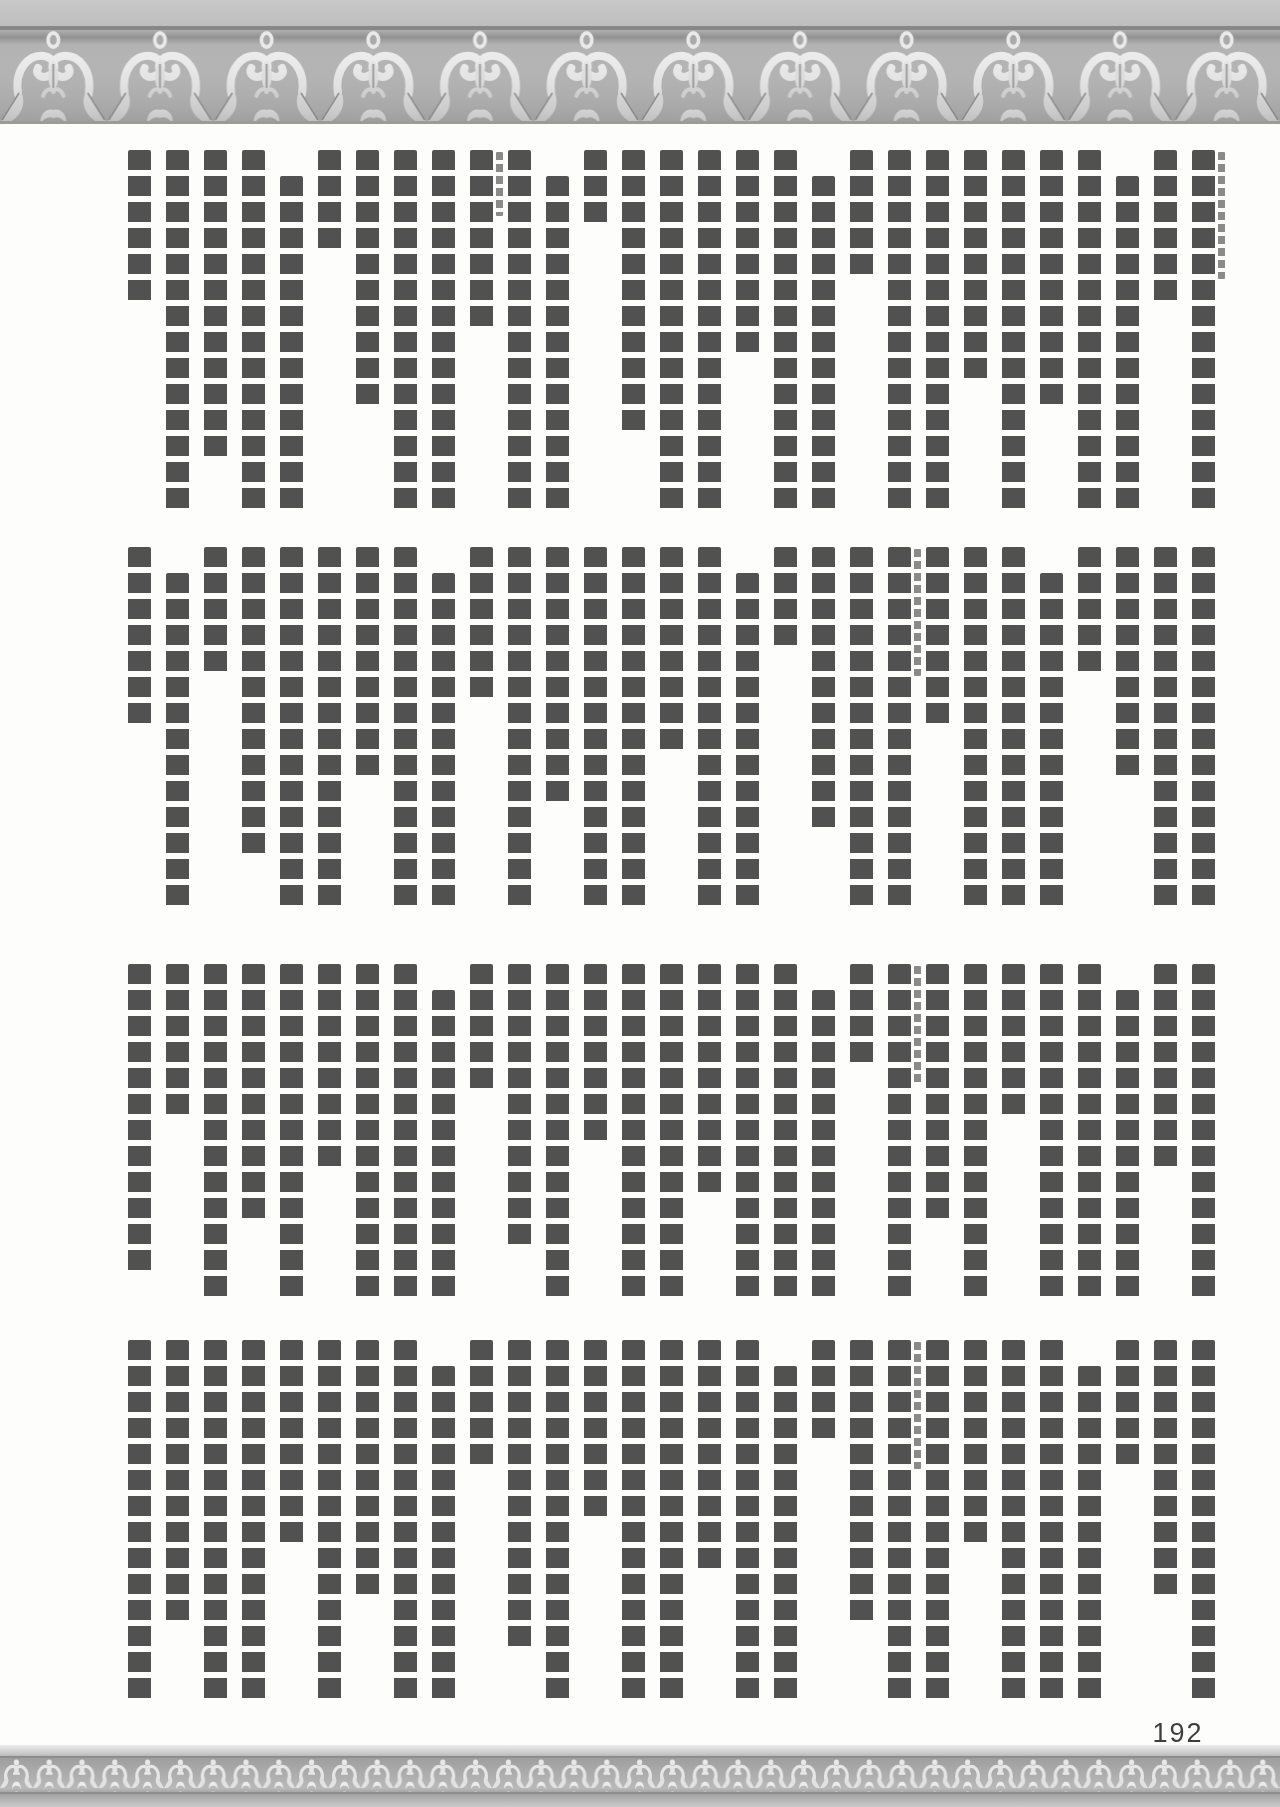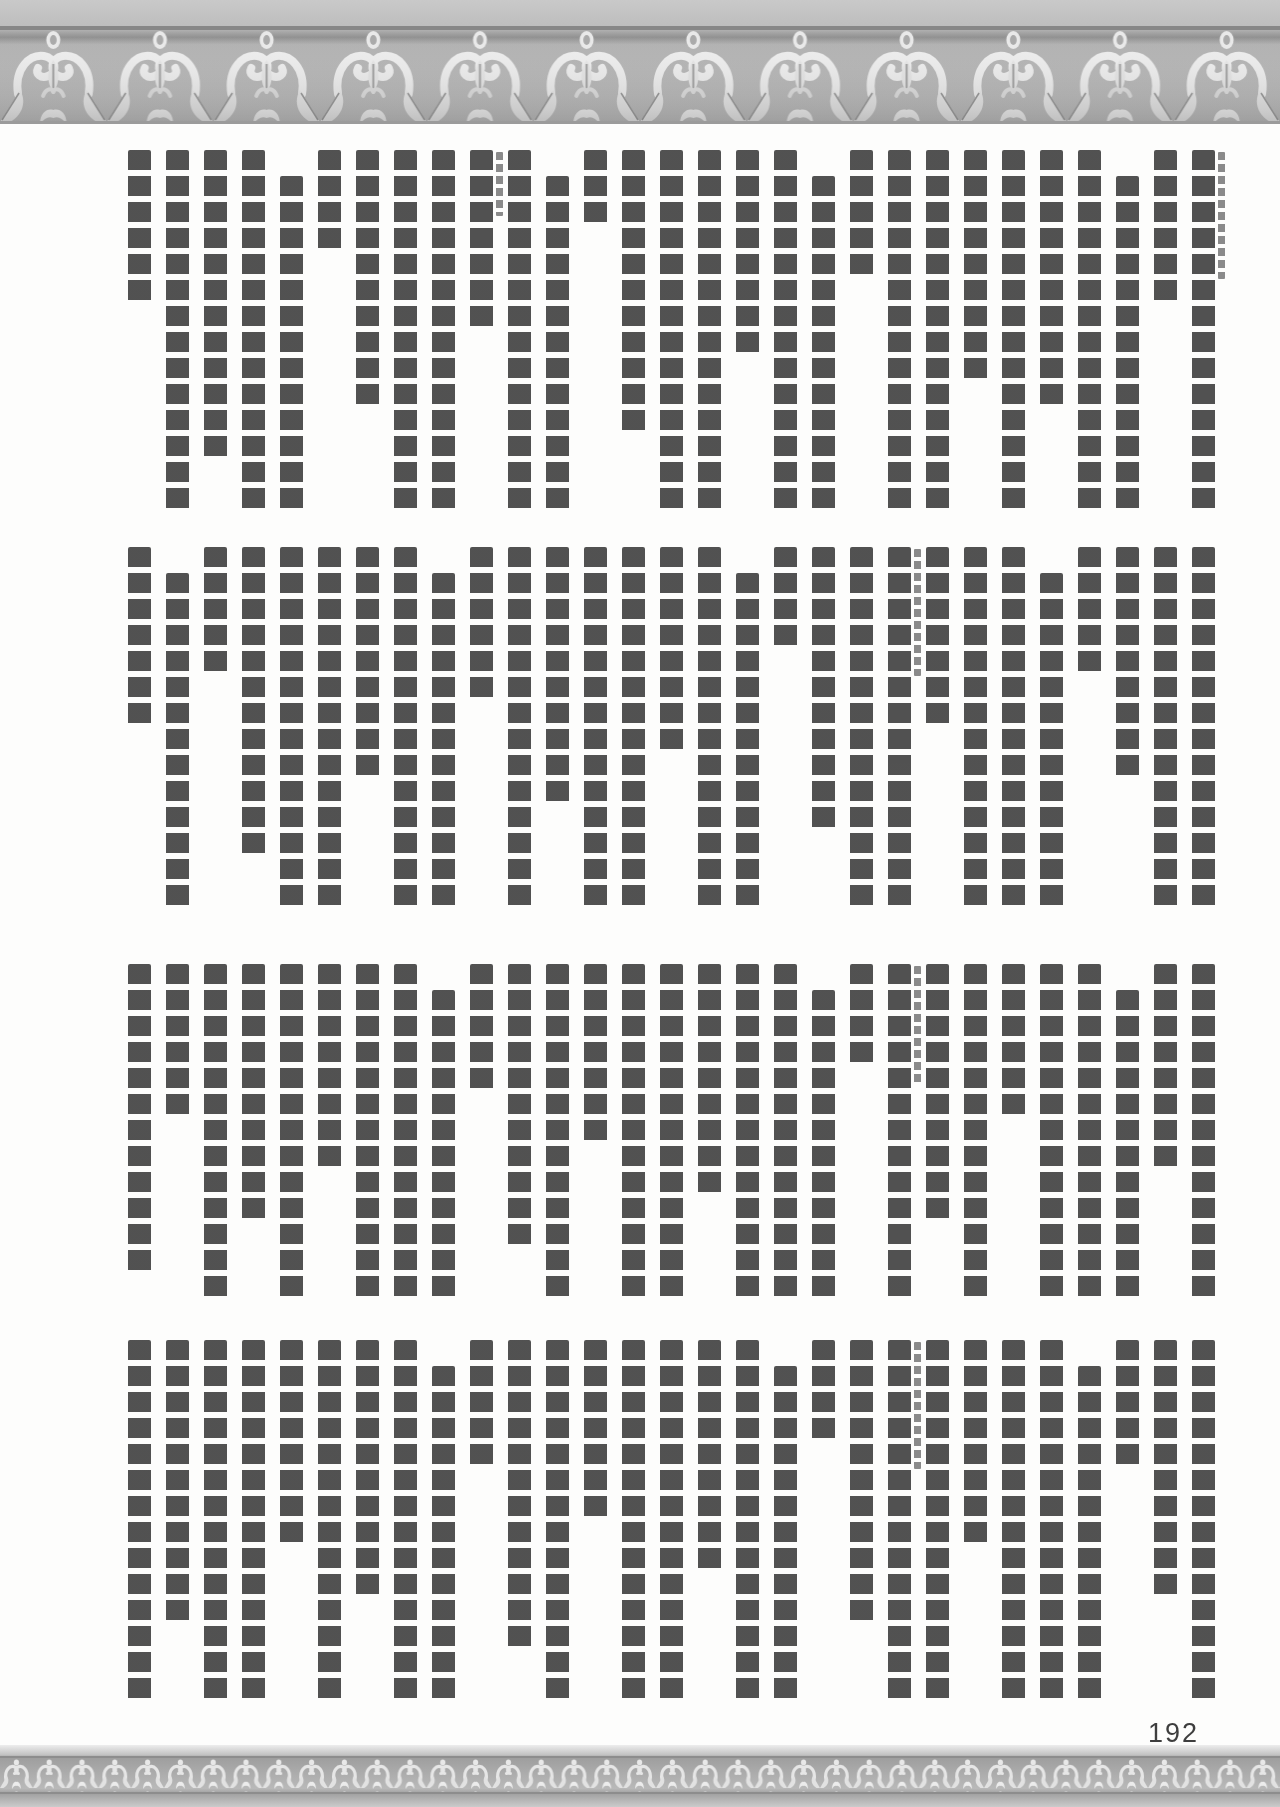--- a/index.html
+++ b/index.html
@@ -15,21 +15,21 @@
   .text-band{position:absolute;left:65px;right:65px;}
   .tcol{position:absolute;width:23px;border-radius:2px;
         background:repeating-linear-gradient(to bottom,#3a3a3a 0 20px,rgba(0,0,0,0) 20px 26px);
         opacity:.88;}
   .tcol .ruby{position:absolute;right:-10px;top:2px;width:7px;border-radius:1px;
         background:repeating-linear-gradient(to bottom,#5a5a5a 0 8px,rgba(0,0,0,0) 8px 12px);
         opacity:.8;}
 
   
   .page-number{position:absolute;left:1148px;top:1718px;width:60px;
-        font-size:27px;color:#3e3e3e;letter-spacing:2px;text-align:left;
+        font-size:27px;color:#3e3e3e;letter-spacing:2px;text-align:center;
         font-family:"Liberation Sans",sans-serif;}
 </style>
 </head>
 <body>
 
 <div id="page">
 
   <div class="ornament-top">
     <svg width="1280" height="124" viewBox="0 0 1280 124" xmlns="http://www.w3.org/2000/svg">
       <defs>

